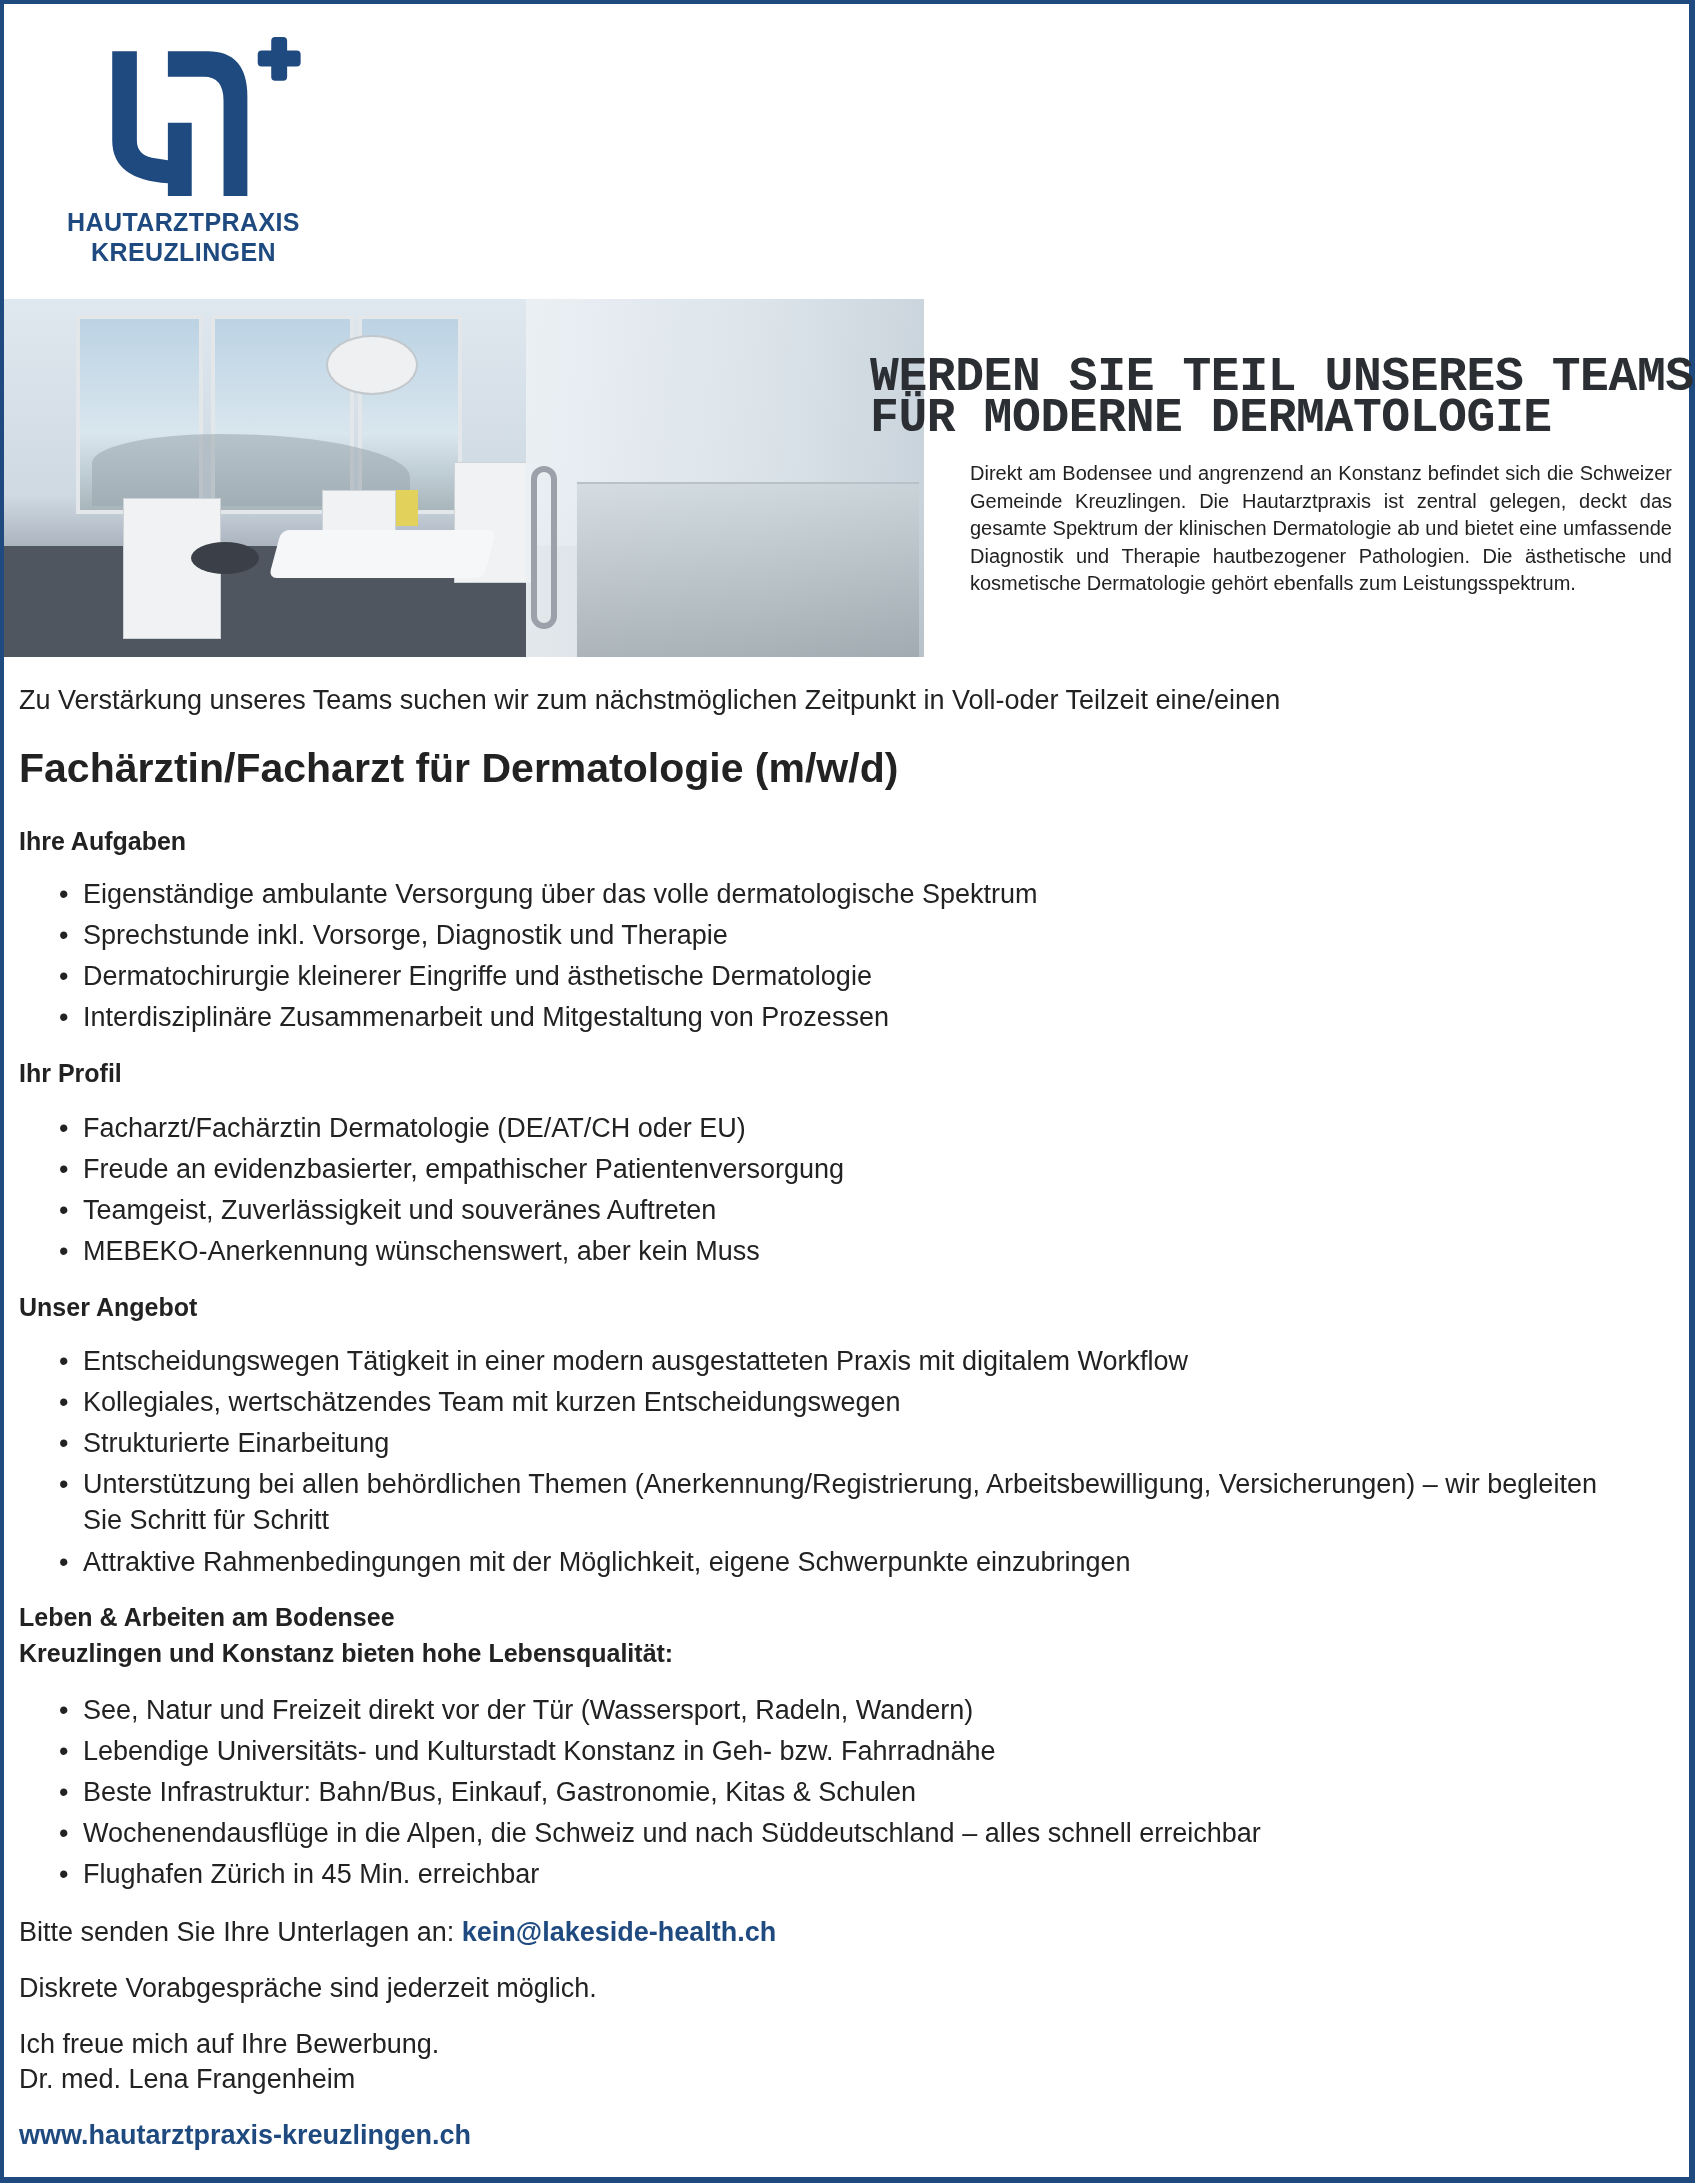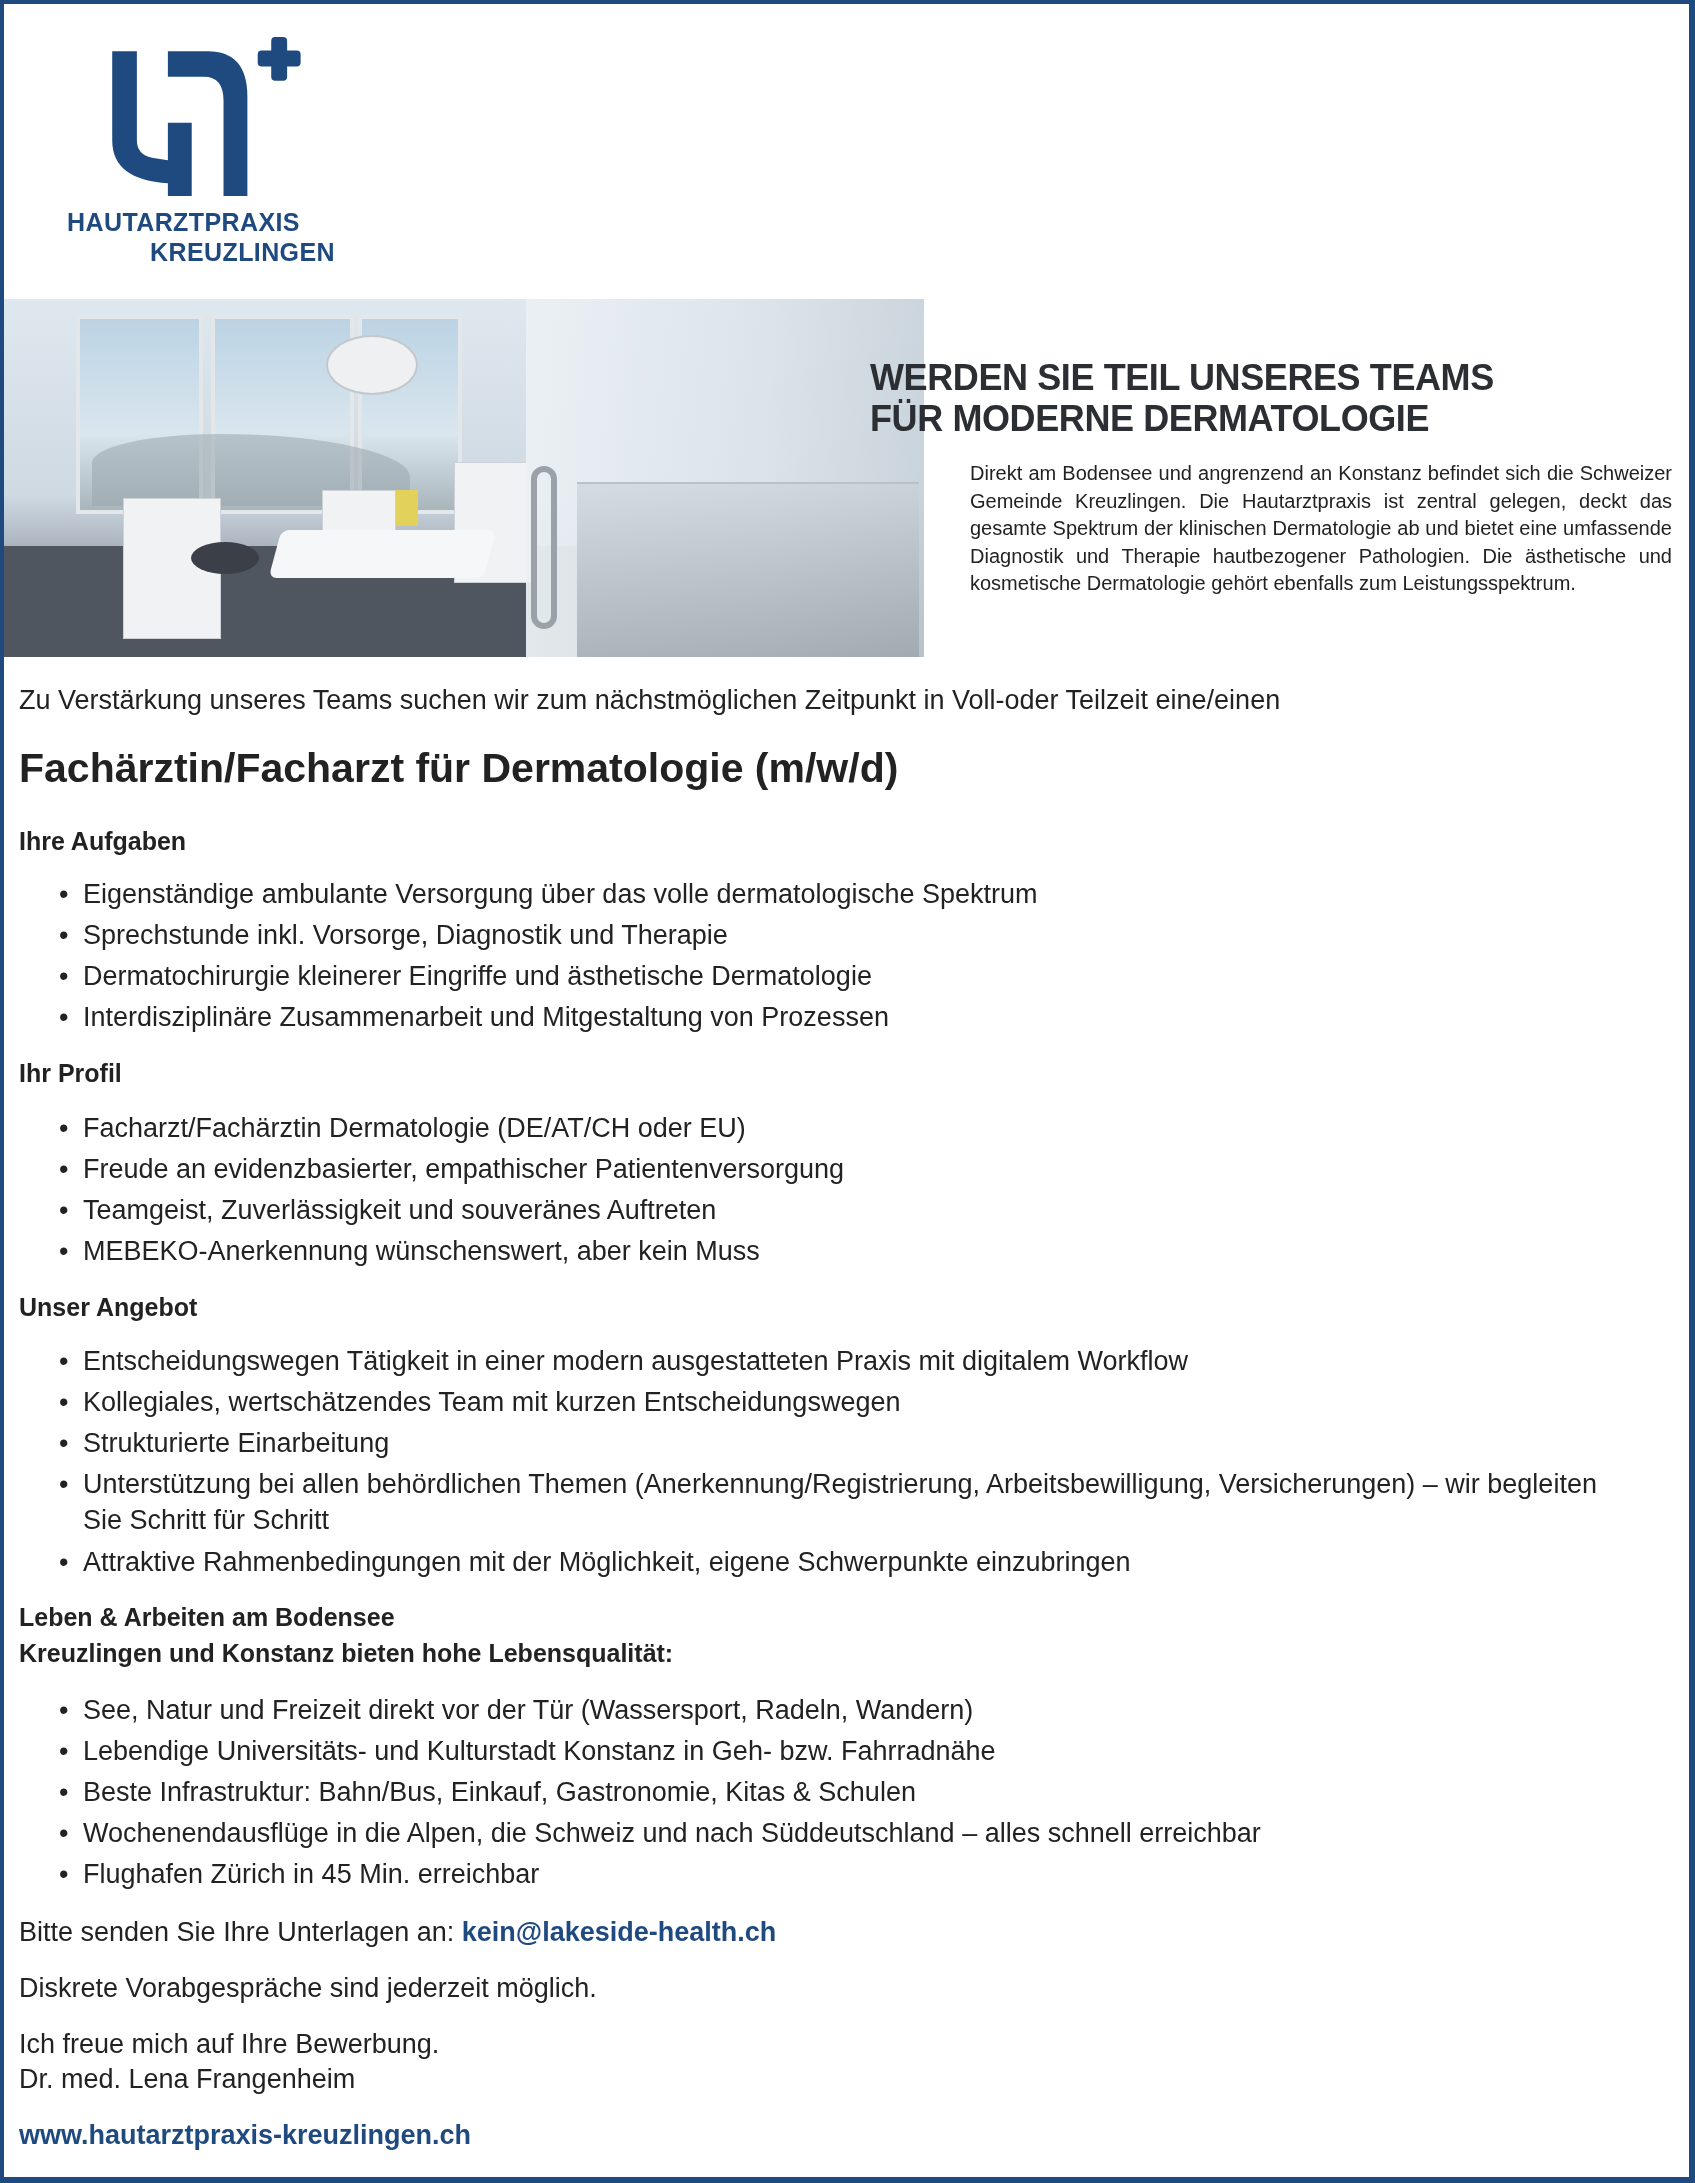--- a/index.html
+++ b/index.html
@@ -5,38 +5,38 @@
   html, body { margin: 0; padding: 0; background: #ffffff; }
   body { width: 1695px; height: 2183px; position: relative; overflow: hidden;
          font-family: "Liberation Sans", "DejaVu Sans", sans-serif; color: #222222; }
   .frame { position: absolute; left: 0; top: 0; width: 1695px; height: 2183px;
            box-sizing: border-box; border: 4px solid #1f4a80; border-right-width: 6.4px; border-bottom-width: 6.4px; }
   .logo { position: absolute; left: 32px; top: 33px; width: 303px; height: 239px; }
   .logo svg { position: absolute; left: 80px; top: 4px; }
   .logo-text { position: absolute; left: 0; width: 303px; text-align: center; color: #1f4a80;
                font-weight: bold; font-size: 25px; letter-spacing: 0.4px; line-height: 30px; }
   .logo-line1 { top: 174px; }
-  .logo-line2 { top: 204px; text-align: right; }
+  .logo-line2 { top: 204px; }
 
   .photo { position: absolute; left: 4px; top: 299px; width: 920px; height: 358px; overflow: hidden;
            background: linear-gradient(180deg, #dfe8ef 0%, #cfd9e2 55%, #5b6370 100%); }
   .photo .win { position: absolute; top: 16px; height: 191px; background: linear-gradient(180deg,#bcd3e4 0%,#d9e6ee 60%,#a8b6bc 100%); border: 4.8px solid #e3e7ea; }
   .photo .hill { position: absolute; left: 88px; top: 135px; width: 318px; height: 72px; background: #9aa5ad; opacity: .55; border-radius: 40% 60% 0 0; }
   .photo .lamp { position: absolute; left: 322px; top: 36px; width: 88px; height: 56px; background: #eef0f2; border-radius: 50%; border: 2.4px solid #c3c8cd; }
   .photo .cart { position: absolute; background: #f0f2f4; border: 1.6px solid #cdd2d6; }
   .photo .bed { position: absolute; left: 271px; top: 231px; width: 215px; height: 48px; background: #f6f7f8; border-radius: 8px; transform: skewX(-15deg); }
   .photo .stool { position: absolute; left: 187px; top: 243px; width: 68px; height: 32px; background: #3b4048; border-radius: 50%; }
   .photo .floor { position: absolute; left: 0; bottom: 0; width: 573px; height: 111px; background: #4f5660; }
   .photo .glass { position: absolute; left: 522px; top: 0; width: 398px; height: 358px; background: linear-gradient(90deg, rgba(235,240,244,.95) 0%, rgba(220,228,234,.9) 60%, rgba(200,210,218,.85) 100%); }
   .photo .handle { position: absolute; left: 527px; top: 167px; width: 14.3px; height: 151px; border: 6.4px solid #9aa1a8; border-radius: 16px; }
   .photo .cube { position: absolute; left: 573px; top: 183px; width: 342px; height: 175px; background: linear-gradient(180deg, rgba(200,210,214,.6), rgba(150,160,165,.7)); border-top: 2.4px solid #b9c2c8; }
   .photo .yellow { position: absolute; left: 392px; top: 191px; width: 22px; height: 36px; background: #e2d25c; }
 
-  .headline { position: absolute; left: 870px; top: 357px; font-size: 36px; font-weight: bold; line-height: 41px;
-              color: #2b2e33; letter-spacing: -0.4px; }
+  .headline { position: absolute; left: 870px; top: 357px; font-size: 48px; font-weight: bold; line-height: 41px;
+              color: #2b2e33; letter-spacing: -0.4px; font-family: Liberation Mono, monospace; }
   .intro-par { position: absolute; left: 970px; top: 460px; width: 702px; font-size: 20px; line-height: 27.5px;
                text-align: justify; color: #222; }
   .lead { position: absolute; left: 19px; top: 683px; font-size: 27px; line-height: 35px; text-align: center; }
   .jobtitle { position: absolute; left: 19px; top: 744px; font-size: 41px; font-weight: bold; line-height: 49px; color: #222; }
   .sect { position: absolute; left: 19px; font-size: 25px; font-weight: bold; line-height: 35px; }
   ul.blist { position: absolute; left: 19px; margin: 0; padding: 0; list-style: none; width: 1640px; }
   ul.blist li { position: relative; padding-left: 64px; font-size: 27px; line-height: 41px; }
   ul.blist li .dot { position: absolute; left: 40px; top: 0; font-size: 27px; }
   .p { position: absolute; left: 19px; font-size: 27px; line-height: 37px; }
   .email { color: #1f4a80; font-weight: bold; }

